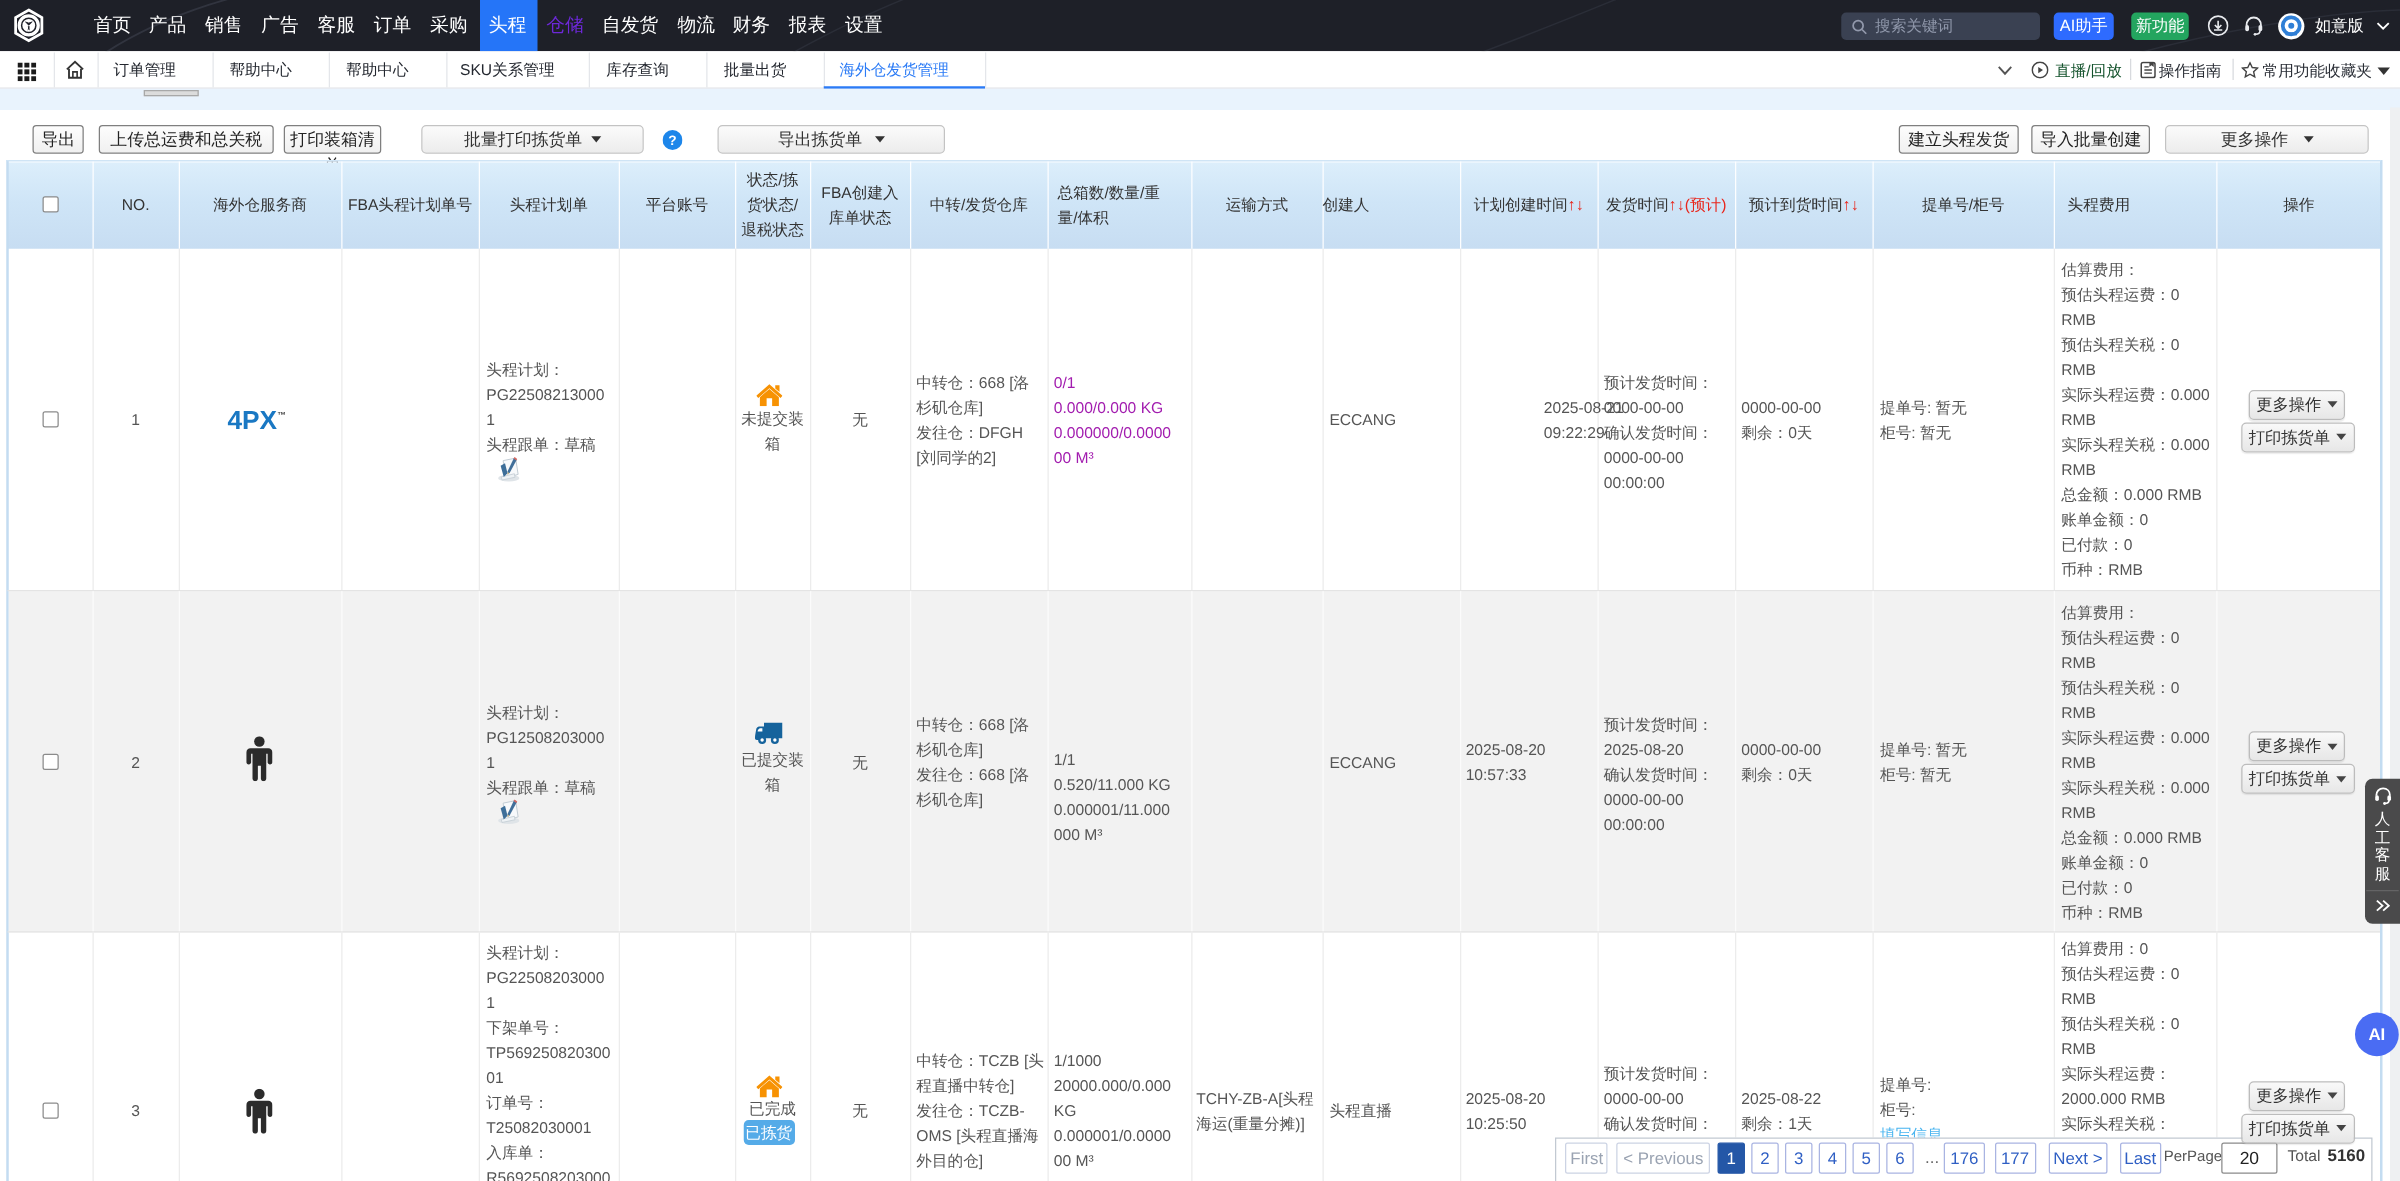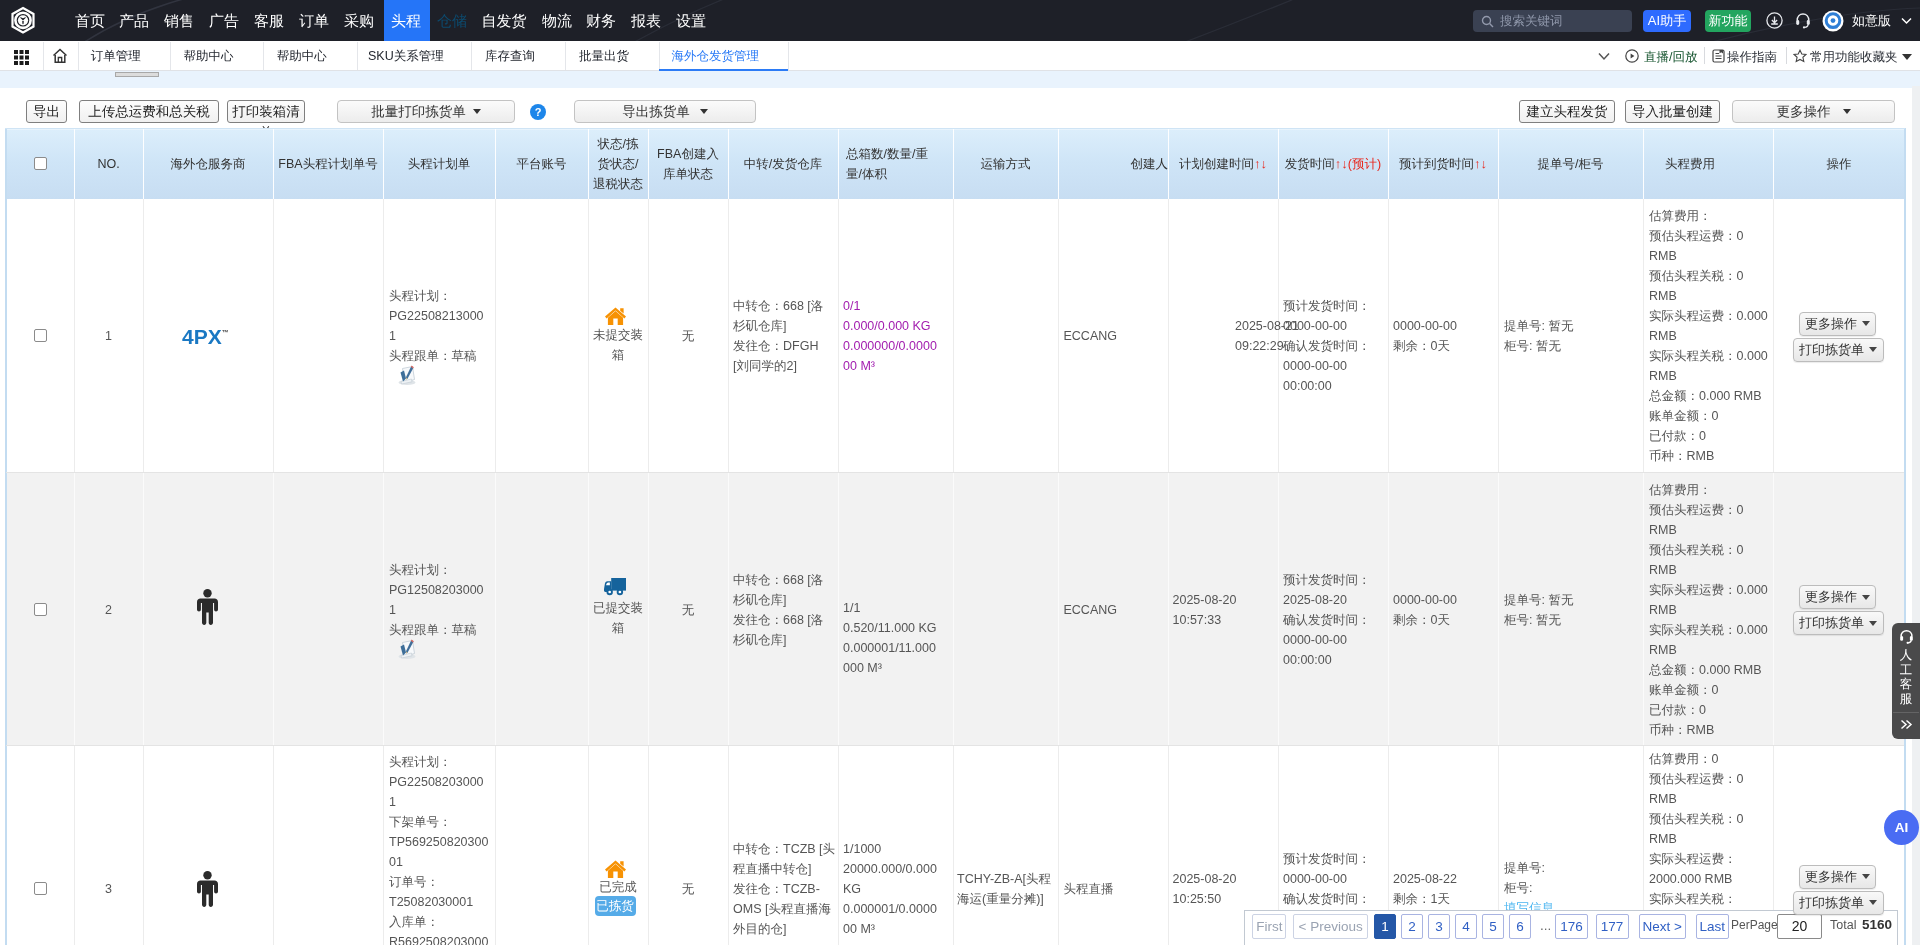--- a/index.html
+++ b/index.html
@@ -40,21 +40,21 @@
 </svg>
 <div class="abs" style="left:383.5px;top:0;width:46px;height:41px;background:#2575f8"></div>
 <div class="abs" style="left:70px;top:0;width:40px;height:41px;line-height:41px;text-align:center;font-size:15px;color:#fff">首页</div>
 <div class="abs" style="left:114px;top:0;width:40px;height:41px;line-height:41px;text-align:center;font-size:15px;color:#fff">产品</div>
 <div class="abs" style="left:159px;top:0;width:40px;height:41px;line-height:41px;text-align:center;font-size:15px;color:#fff">销售</div>
 <div class="abs" style="left:204px;top:0;width:40px;height:41px;line-height:41px;text-align:center;font-size:15px;color:#fff">广告</div>
 <div class="abs" style="left:249px;top:0;width:40px;height:41px;line-height:41px;text-align:center;font-size:15px;color:#fff">客服</div>
 <div class="abs" style="left:294px;top:0;width:40px;height:41px;line-height:41px;text-align:center;font-size:15px;color:#fff">订单</div>
 <div class="abs" style="left:339px;top:0;width:40px;height:41px;line-height:41px;text-align:center;font-size:15px;color:#fff">采购</div>
 <div class="abs" style="left:386px;top:0;width:40px;height:41px;line-height:41px;text-align:center;font-size:15px;color:#fff">头程</div>
-<div class="abs" style="left:432px;top:0;width:40px;height:41px;line-height:41px;text-align:center;font-size:15px;color:#0c4a6e">仓储</div>
+<div class="abs" style="left:432px;top:0;width:40px;height:41px;line-height:41px;text-align:center;font-size:15px;color:#6d28d9">仓储</div>
 <div class="abs" style="left:476px;top:0;width:56px;height:41px;line-height:41px;text-align:center;font-size:15px;color:#fff">自发货</div>
 <div class="abs" style="left:537px;top:0;width:40px;height:41px;line-height:41px;text-align:center;font-size:15px;color:#fff">物流</div>
 <div class="abs" style="left:581px;top:0;width:40px;height:41px;line-height:41px;text-align:center;font-size:15px;color:#fff">财务</div>
 <div class="abs" style="left:626px;top:0;width:40px;height:41px;line-height:41px;text-align:center;font-size:15px;color:#fff">报表</div>
 <div class="abs" style="left:671px;top:0;width:40px;height:41px;line-height:41px;text-align:center;font-size:15px;color:#fff">设置</div>
 <div class="abs" style="left:1473px;top:10px;width:159px;height:22px;background:#3a4152;border-radius:4px;color:#8f97aa;font-size:12.5px;line-height:22px;padding-left:27px">搜索关键词</div>
 <svg class="abs" style="left:1481px;top:15px" width="13" height="13" viewBox="0 0 13 13">
 <circle cx="5.5" cy="5.5" r="4" fill="none" stroke="#9299ac" stroke-width="1.4"></circle>
 <line x1="8.6" y1="8.6" x2="12" y2="12" stroke="#9299ac" stroke-width="1.4"></line>
   </svg>
@@ -175,26 +175,26 @@
 <div class="hc" style="left:74px;top:154px;width:69px;text-align:center">NO.</div>
 <div class="hc" style="left:143px;top:154px;width:130px;text-align:center">海外仓服务商</div>
 <div class="hc" style="left:273px;top:154px;width:110px;text-align:center">FBA头程计划单号</div>
 <div class="hc" style="left:383px;top:154px;width:112px;text-align:center">头程计划单</div>
 <div class="hc" style="left:495px;top:154px;width:93px;text-align:center">平台账号</div>
 <div class="hc" style="left:588px;top:134px;width:60px;text-align:center">状态/拣<br>货状态/<br>退税状态</div>
 <div class="hc" style="left:648px;top:144px;width:80px;text-align:center">FBA创建入<br>库单状态</div>
 <div class="hc" style="left:728px;top:154px;width:110px;">中转/发货仓库</div>
 <div class="hc" style="left:838px;top:144px;width:115px;padding-left:8px;text-align:left">总箱数/数量/重<br>量/体积</div>
 <div class="hc" style="left:953px;top:154px;width:105px;text-align:center">运输方式</div>
-<div class="hc" style="left:1058px;top:154px;width:110px;text-align:right">创建人</div>
+<div class="hc" style="left:1058px;top:154px;width:110px;text-align:left">创建人</div>
 <div class="hc" style="left:1168px;top:154px;width:110px;text-align:center">计划创建时间<span style="color:#e8261c;font-weight:bold;font-size:13px">↑↓</span></div>
 <div class="hc" style="left:1278px;top:154px;width:110px;text-align:center">发货时间<span style="color:#e8261c;font-weight:bold;font-size:13px">↑↓</span><span style="color:#e8261c">(预计)</span></div>
 <div class="hc" style="left:1388px;top:154px;width:110px;text-align:center">预计到货时间<span style="color:#e8261c;font-weight:bold;font-size:13px">↑↓</span></div>
 <div class="hc" style="left:1498px;top:154px;width:145px;text-align:center">提单号/柜号</div>
-<div class="hc" style="left:1643px;top:154px;width:130px;padding-left:22px;text-align:left">头程费用</div>
+<div class="hc" style="left:1643px;top:154px;width:130px;padding-left:11px;text-align:left">头程费用</div>
 <div class="hc" style="left:1773px;top:154px;width:132px;text-align:center">操作</div>
 <div class="abs" style="left:6.5px;top:473px;width:1897.5px;height:273px;background:#f2f2f2"></div>
 <div class="abs" style="left:6px;top:472px;width:1898px;height:1px;background:#e4e4e4"></div>
 <div class="abs" style="left:6px;top:745px;width:1898px;height:1px;background:#e4e4e4"></div>
 <div class="abs" style="left:74px;top:199px;width:1px;height:273px;background:#ececec"></div>
 <div class="abs" style="left:74px;top:473px;width:1px;height:272px;background:#fbfbfb"></div>
 <div class="abs" style="left:74px;top:746px;width:1px;height:199px;background:#ececec"></div>
 <div class="abs" style="left:143px;top:199px;width:1px;height:273px;background:#ececec"></div>
 <div class="abs" style="left:143px;top:473px;width:1px;height:272px;background:#fbfbfb"></div>
 <div class="abs" style="left:143px;top:746px;width:1px;height:199px;background:#ececec"></div>

